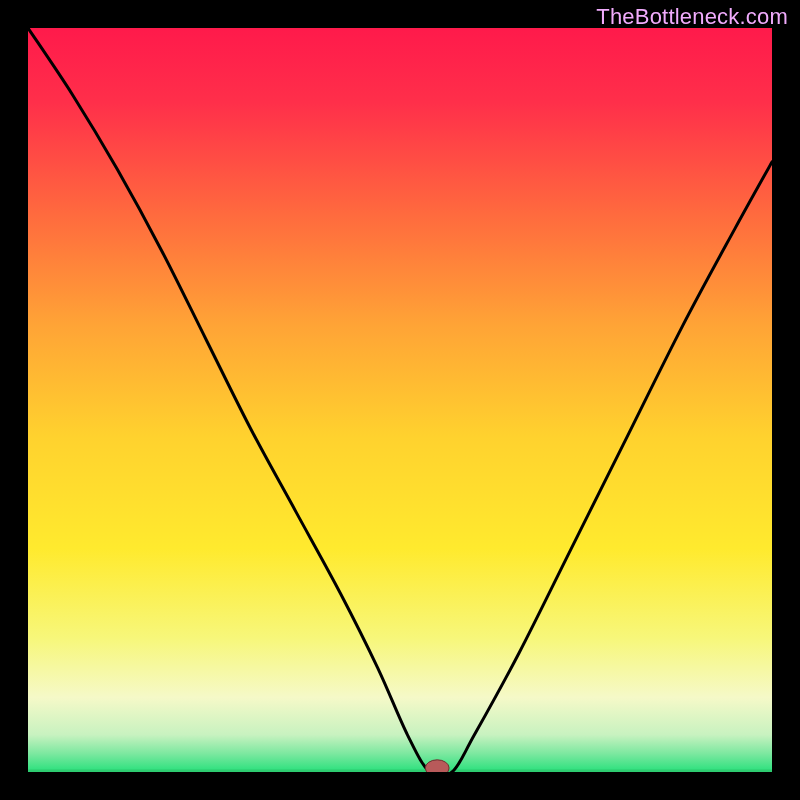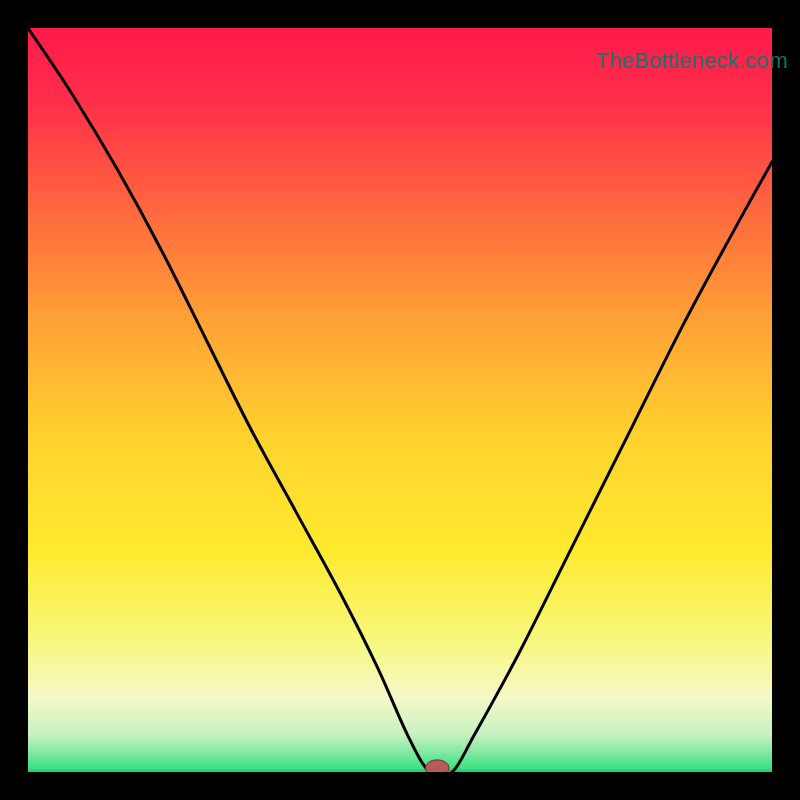--- a/index.html
+++ b/index.html
@@ -14,26 +14,25 @@
   .frame {
     position: relative;
     width: 800px;
     height: 800px;
     background: #000;
   }
   .watermark {
     position: absolute;
     top: 4px;
     right: 12px;
-    color: #0f766e;
+    color: #f0abfc;
     font-size: 22px;
     font-weight: 500;
     letter-spacing: 0.2px;
     z-index: 3;
-    margin-top: 44px;
   }
   .plot-wrapper {
     position: absolute;
     left: 28px;
     top: 28px;
     width: 744px;
     height: 744px;
   }
   svg {
     display: block;

